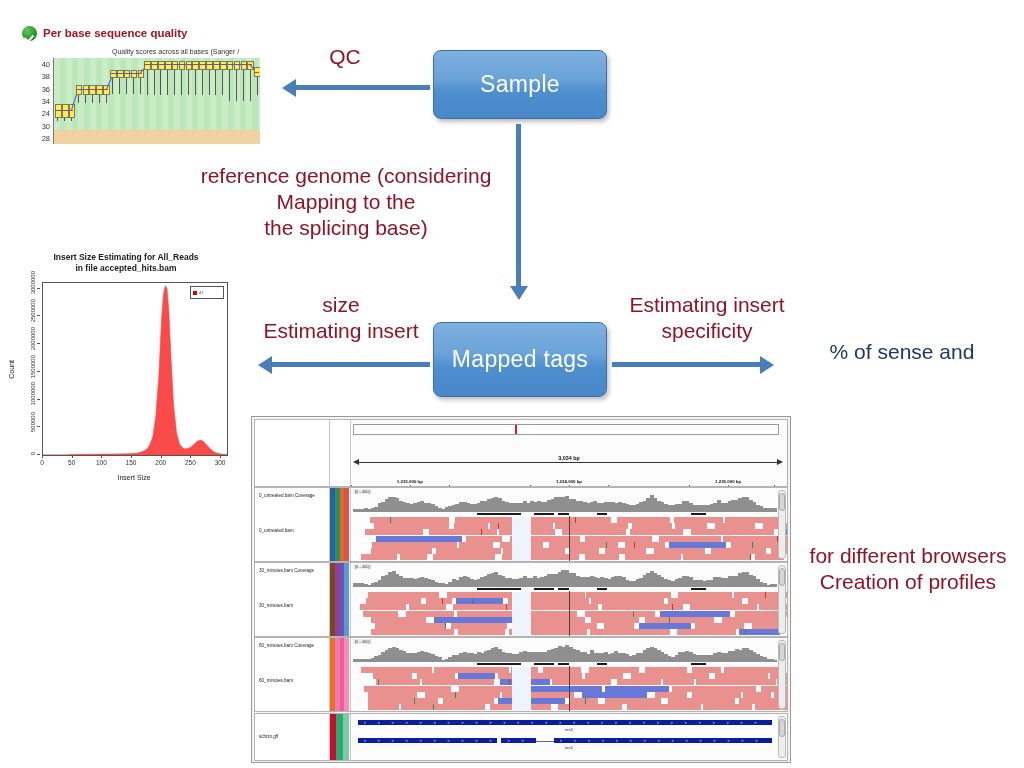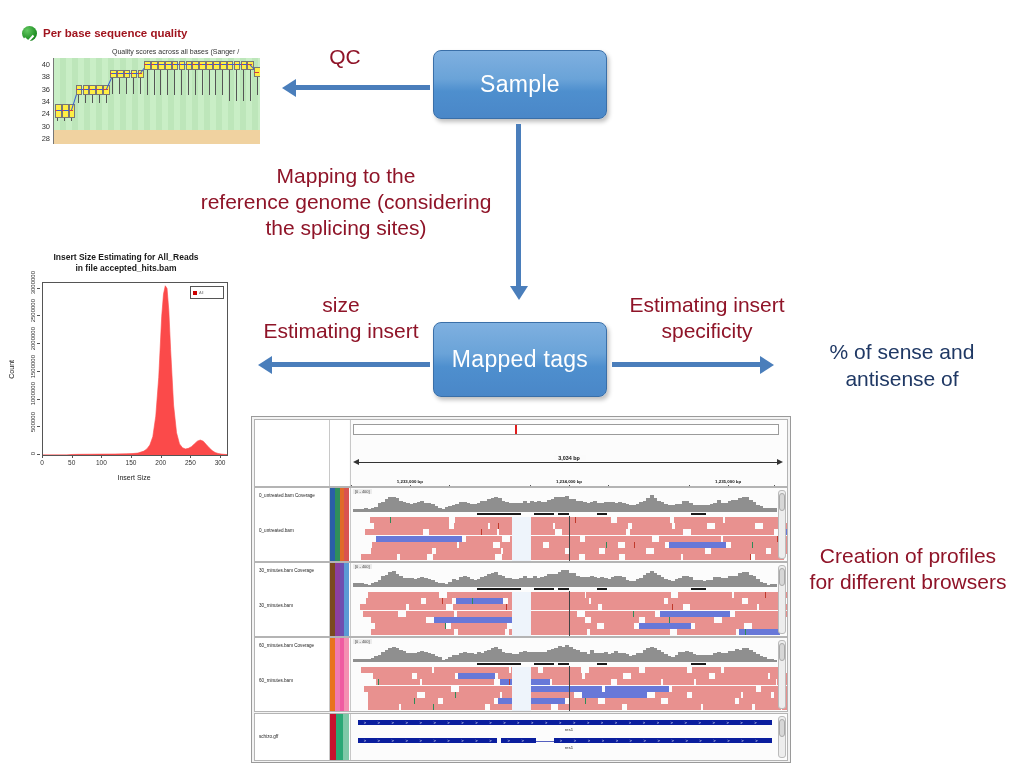--- a/index.html
+++ b/index.html
@@ -277,23 +277,23 @@
 </div>
 
 <div class="abs pbox" style="left:433px;top:50px;width:172px;height:67px;">Sample</div>
 
 <div class="abs">
   <div class="arrow-shaft" style="left:516px;top:124px;width:5px;height:164px;"></div>
   <div class="arrow-head ah-down" style="left:509.5px;top:286px;"></div>
 </div>
 
 <div class="abs flow-label" style="left:172px;top:163px;width:348px;">
+  <div>reference genome (considering</div>
   <div>Mapping to the</div>
-  <div>reference genome (considering</div>
-  <div>the splicing sites)</div>
+  <div>the splicing base)</div>
 </div>
 
 <div class="abs" id="ish">
   <div class="ish-t1">Insert Size Estimating for All_Reads</div>
   <div class="ish-t2">in file accepted_hits.bam</div>
 
   <div class="ish-ylab">Count</div>
   <div class="ish-yaxis" id="ish-yaxis">
       <span style="top: 171.7px;">0</span>
       <div class="ish-tickmark" style="right: 0px; width: 3px; height: 1px; top: 174px; position: absolute; background: rgb(85, 85, 85);"></div>
@@ -355,26 +355,25 @@
   <div>Estimating insert</div>
   <div>specificity</div>
 </div>
 <div class="abs">
   <div class="arrow-shaft" style="left:612px;top:362px;width:148px;height:5px;"></div>
   <div class="arrow-head ah-right" style="left:760px;top:355.5px;"></div>
 </div>
 
 <div class="abs note-dark" style="left:790px;top:338px;width:224px;">
   <div>% of sense and</div>
-  <div>antisense of</div>
 </div>
 
 <div class="abs flow-label" style="left:796px;top:543px;width:224px;">
+  <div>for different browsers</div>
   <div>Creation of profiles</div>
-  <div>for different browsers</div>
 </div>
 
 <div class="abs" id="igv">
 
   <div class="igv-panel" style="top:2px;height:66px;">
     <div class="igv-names"></div>
     <div class="igv-attr">
       <i style="background:#ffffff"></i>
         <i style="background:#ffffff"></i>
         <i style="background:#ffffff"></i>

